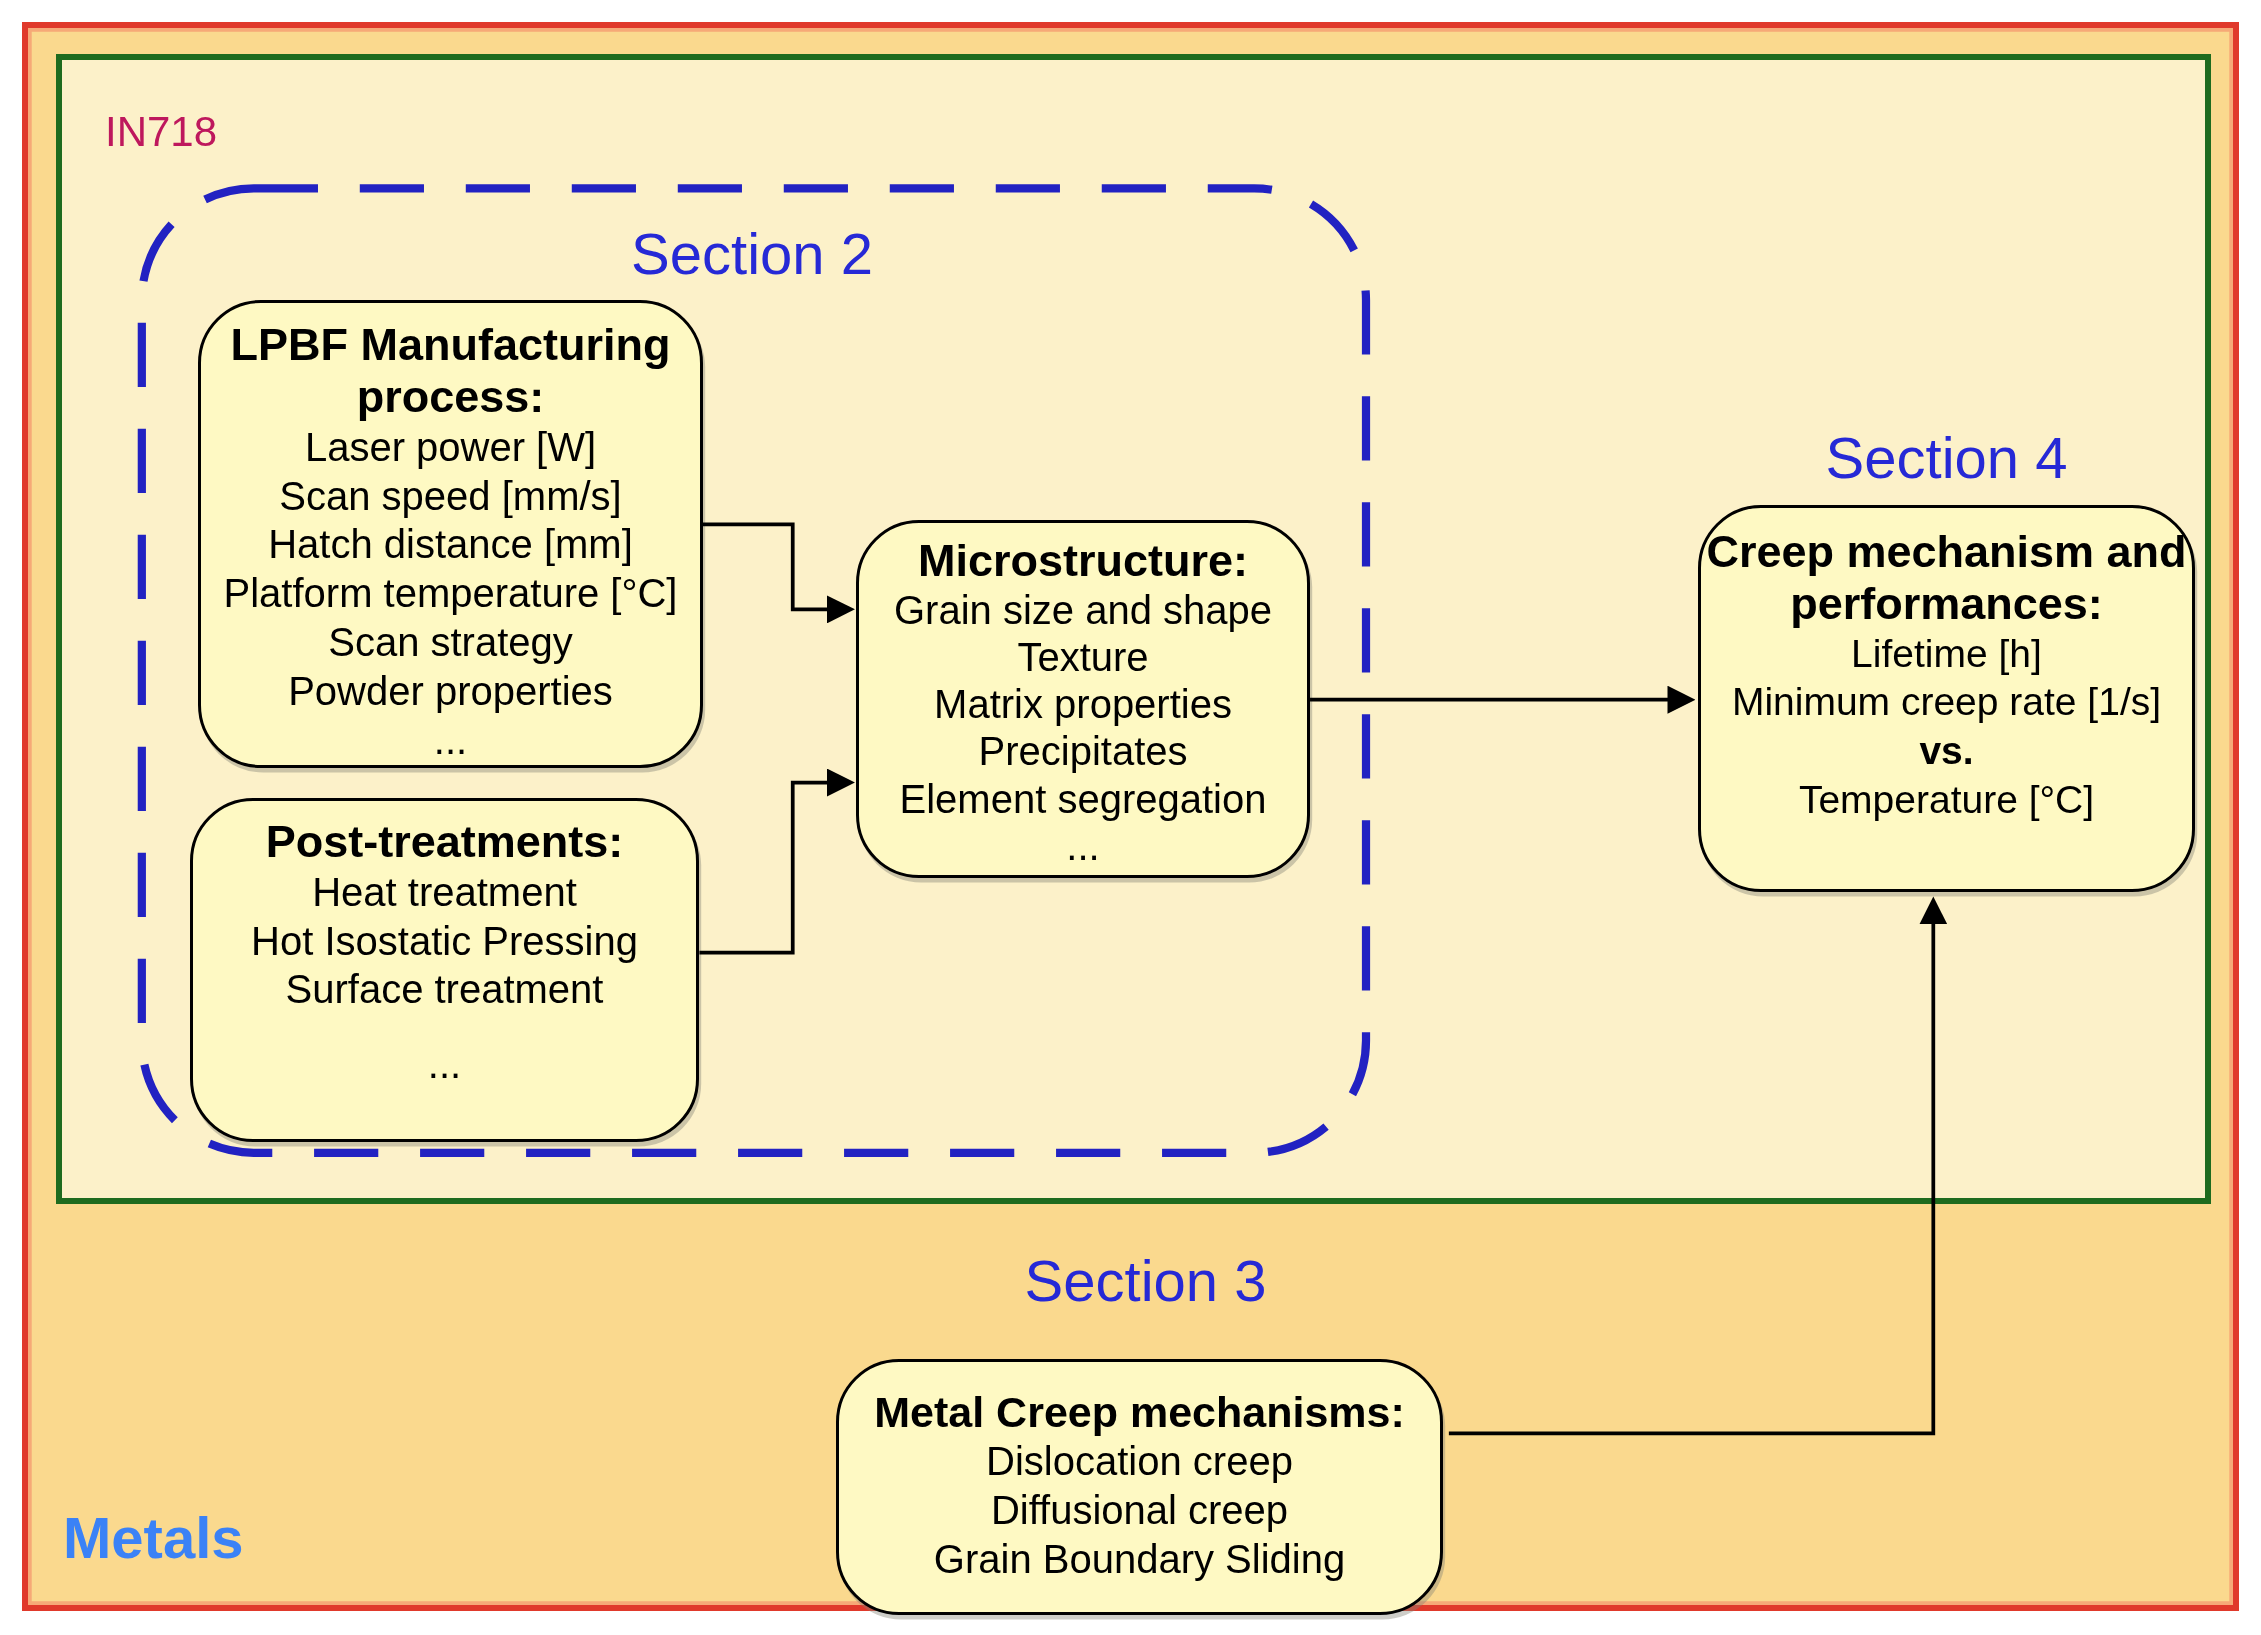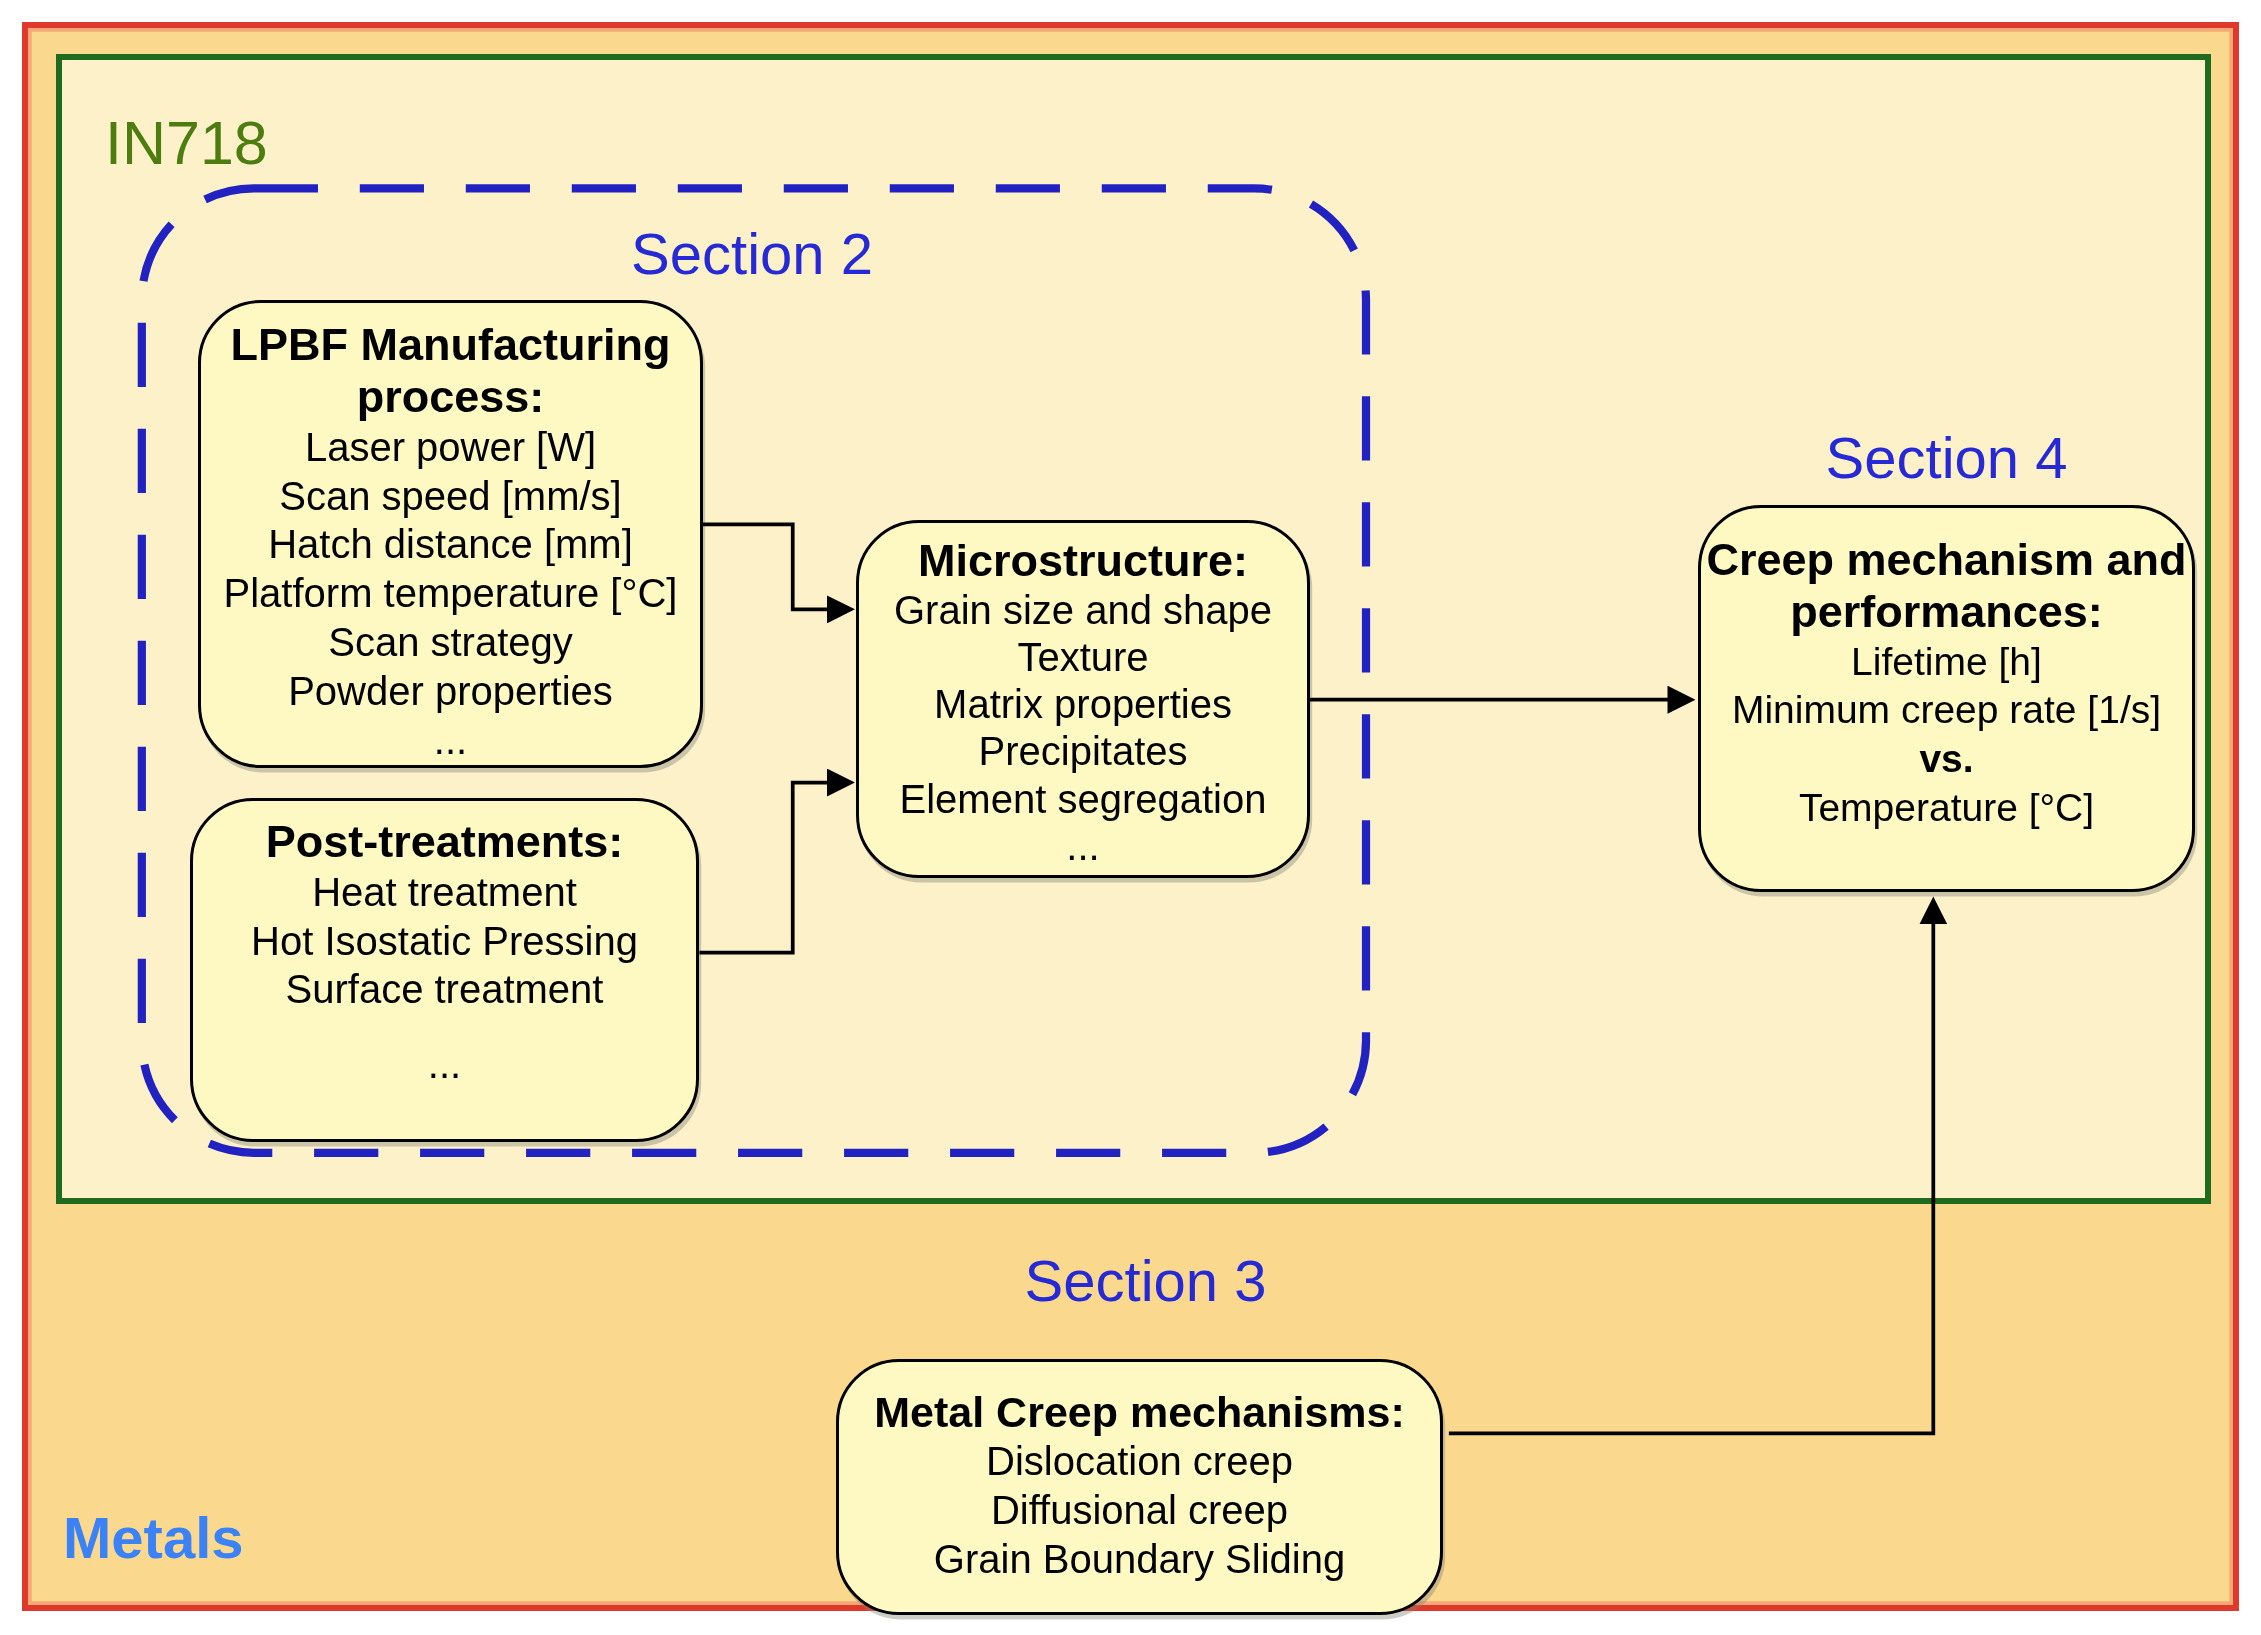--- a/index.html
+++ b/index.html
@@ -5,37 +5,37 @@
   html,body{margin:0;padding:0;background:#ffffff;}
   #canvas{position:relative;width:2261px;height:1636px;background:#ffffff;
           font-family:"Liberation Sans",sans-serif;overflow:hidden;}
 
   .frame-outer{position:absolute;left:22.4px;top:22.4px;width:2217px;height:1589px;
     background:#FAD98E;border:6.7px solid #E0392B;box-sizing:border-box;
     box-shadow:inset 0 0 0 3.7px rgba(242,130,100,0.55);}
   .frame-inner{position:absolute;left:56px;top:54px;width:2155px;height:1150px;
     background:#FCF1C9;border:6px solid #1E6B1E;box-sizing:border-box;}
 
-  .label-in718{position:absolute;left:105px;top:108px;font-size:61px;color:#4d7c0f;}
+  .label-in718{position:absolute;left:105px;top:108px;font-size:42px;color:#be185d;}
   .label-metals{position:absolute;left:63px;top:1504px;font-size:58px;color:#3b82f6;font-weight:bold;}
   .section-label{position:absolute;font-size:58px;color:#2629D6;text-align:center;}
   .section-2{left:138px;top:220px;width:1228px;}
   .section-4{left:1698px;top:424px;width:497px;}
   .section-3{left:842px;top:1247px;width:607px;}
 
   .box{position:absolute;background:#fef9c3;border:3.7px solid #000000;border-radius:63px;
     box-sizing:border-box;text-align:center;color:#000;
     box-shadow:2.2px 4.5px 0 rgba(130,130,118,0.40);}
   .box-title{font-weight:bold;font-size:45px;line-height:1.15;}
   .box-line{font-size:40px;line-height:1.22;}
 
   .box-lpbf {left:198px; top:300px; width:505px;height:468px;padding-top:16.4px;}
   .box-post {left:190px; top:798px;width:509px;height:344px;padding-top:15px;}
   .box-micro{left:856px;top:520px; width:454px;height:358px;padding-top:12px;}
-  .box-creep{left:1698px;top:505px; width:497px;height:387px;padding-top:26px;}
+  .box-creep{left:1698px;top:505px; width:497px;height:387px;padding-top:18px;}
   .box-metal{left:836px;top:1339px;width:607px;height:256px;padding-top:26px;margin-top:20px;}
 
   .box-micro .box-line{line-height:1.18;}
   .box-creep .box-line{font-size:39px;line-height:1.25;}
   .box-metal .box-title{font-size:43px;}
   .gap{margin-top:25.4px;}
   .bold{font-weight:bold;}
 
   #overlay{position:absolute;left:0;top:0;width:2261px;height:1636px;
     pointer-events:none;z-index:5;}

